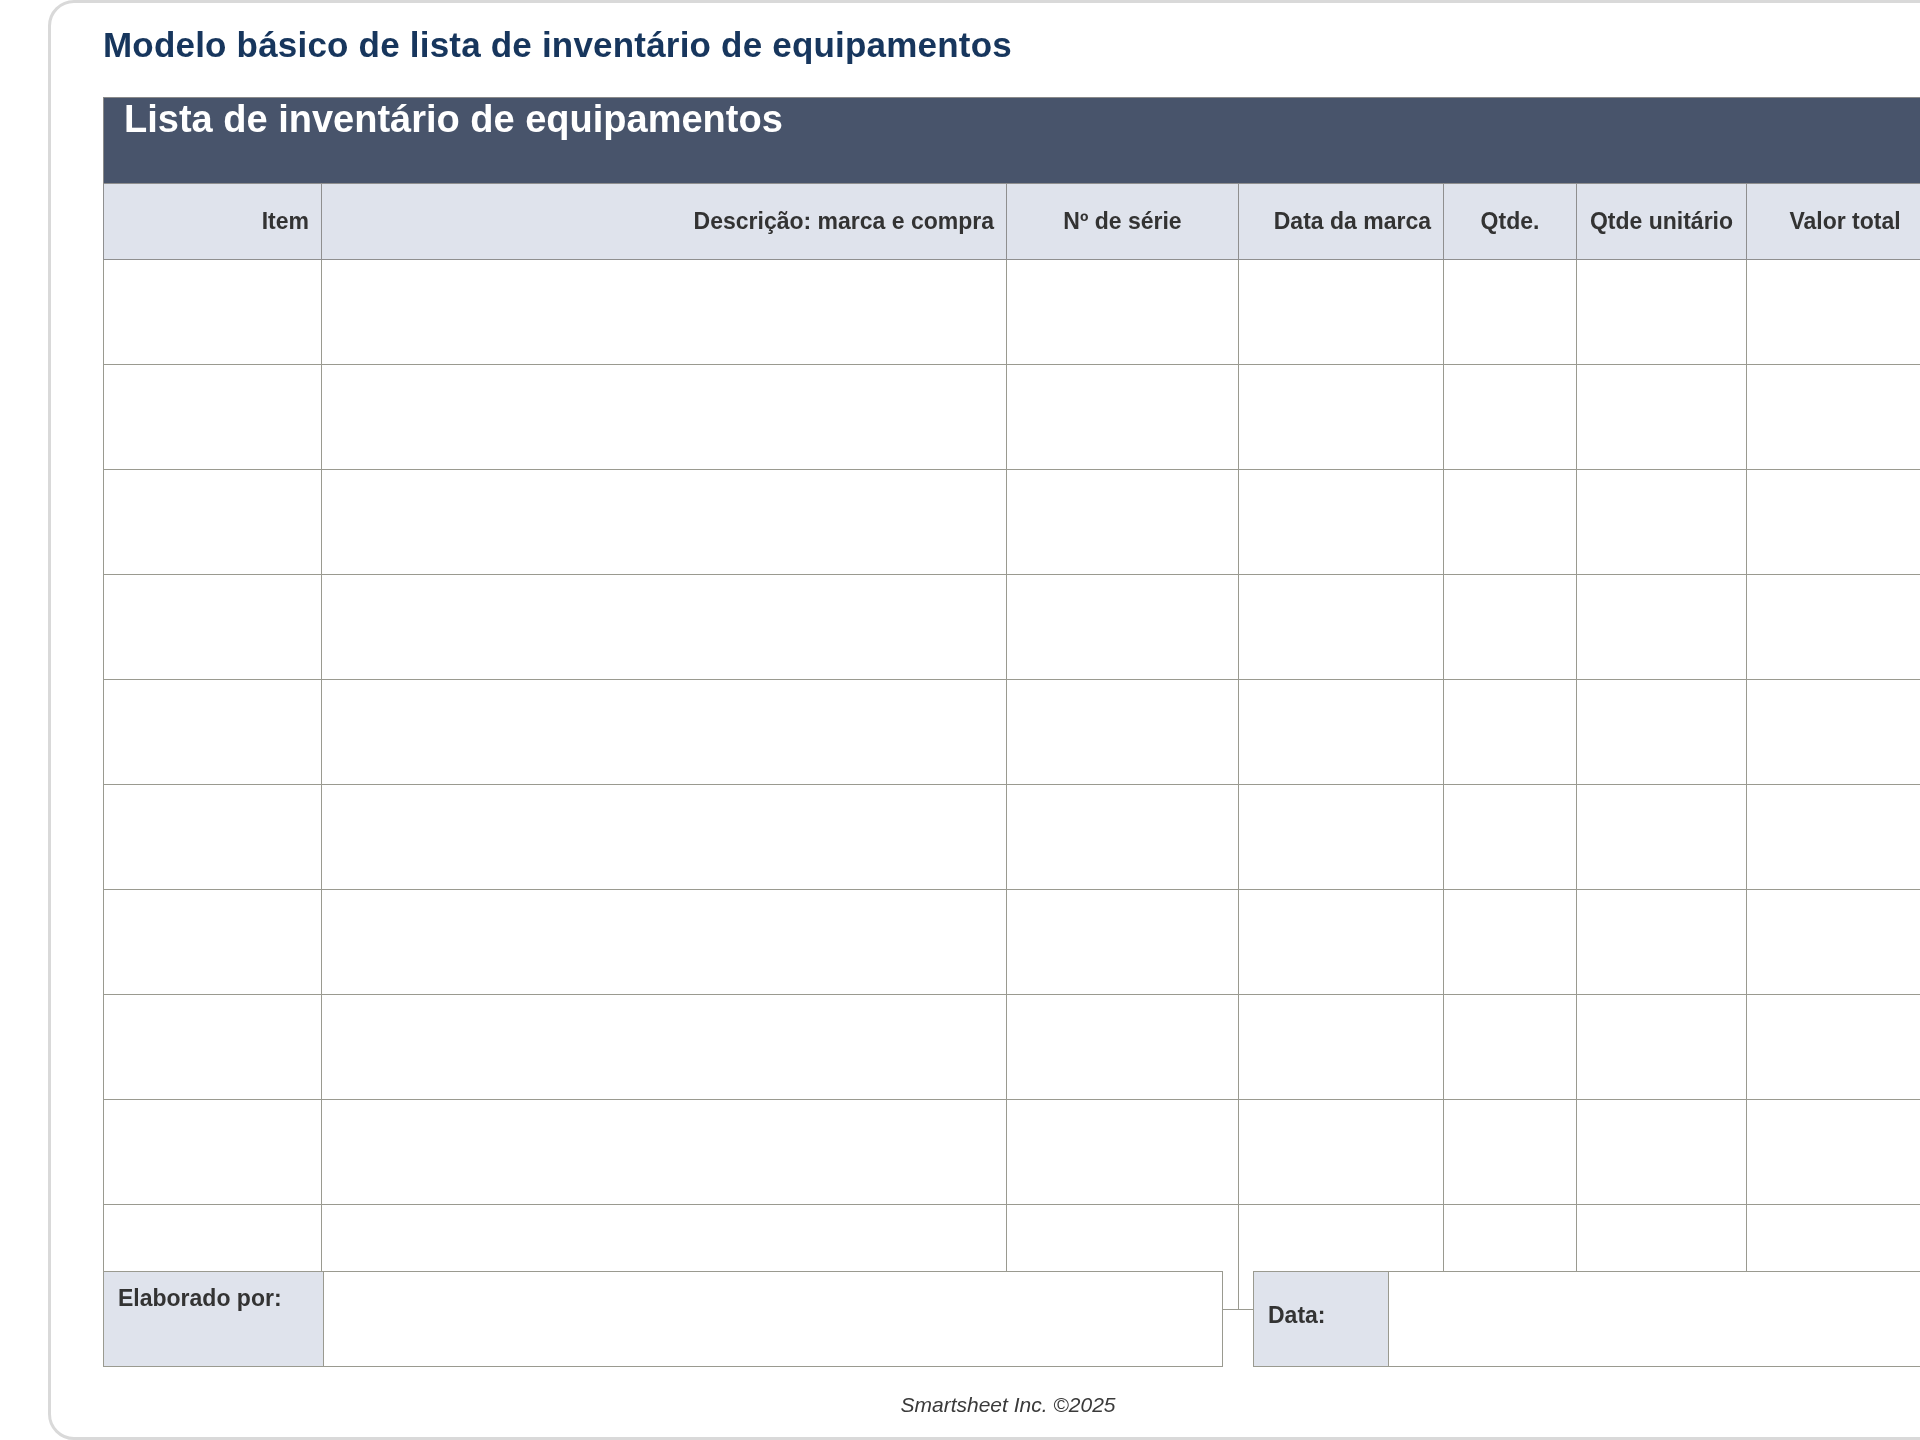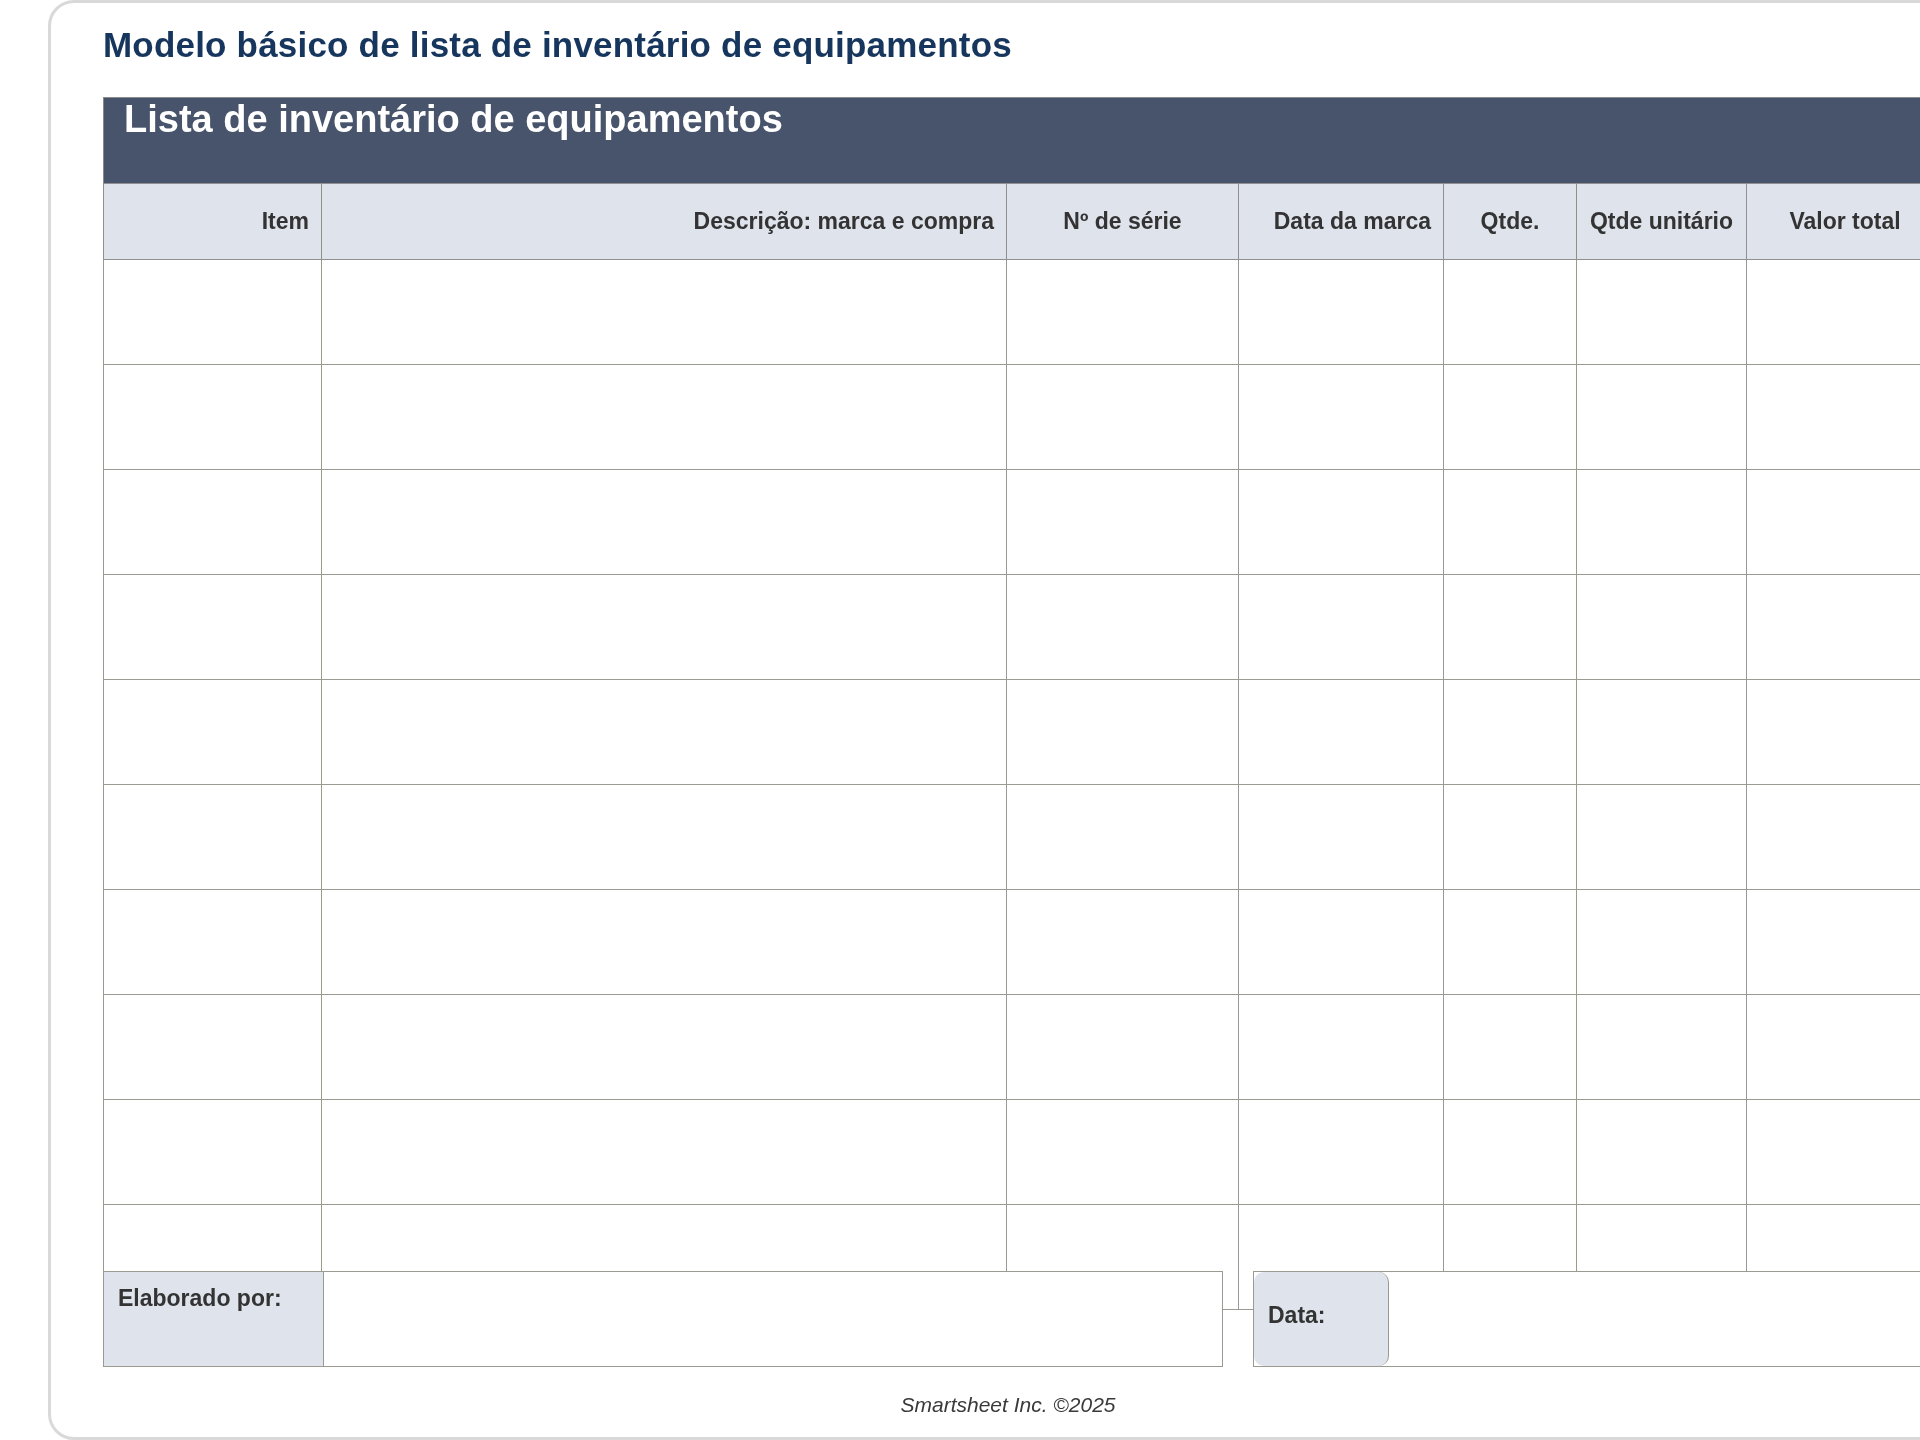--- a/index.html
+++ b/index.html
@@ -144,21 +144,20 @@
 
   .date-label {
     width: 135px;
     background: #dfe3ec;
     border-right: 1px solid #9a9a90;
     box-sizing: border-box;
     font-size: 23px;
     font-weight: bold;
     color: #333333;
     padding: 30px 14px;
-    border-radius: 10px;
   }
 
   .date-field {
     flex: 1;
     background: #ffffff;
   }
 
   .copyright {
     position: absolute;
     left: 0;

